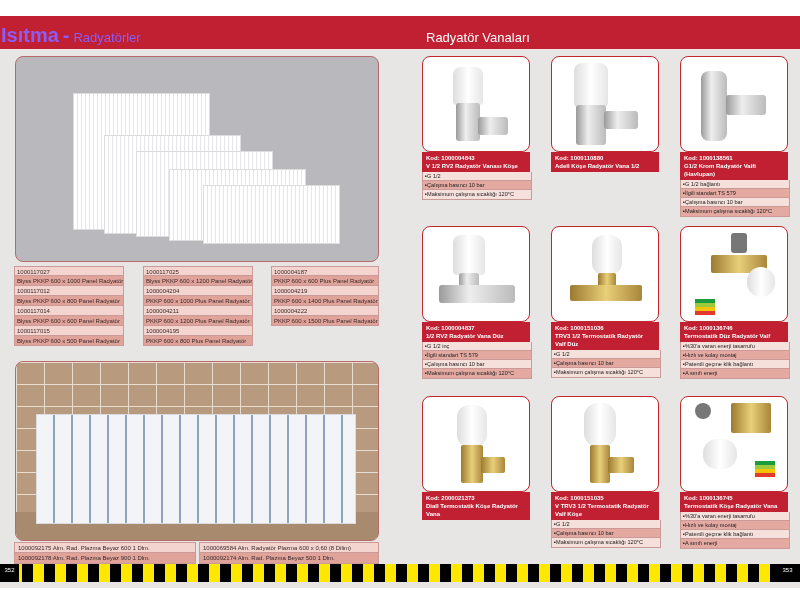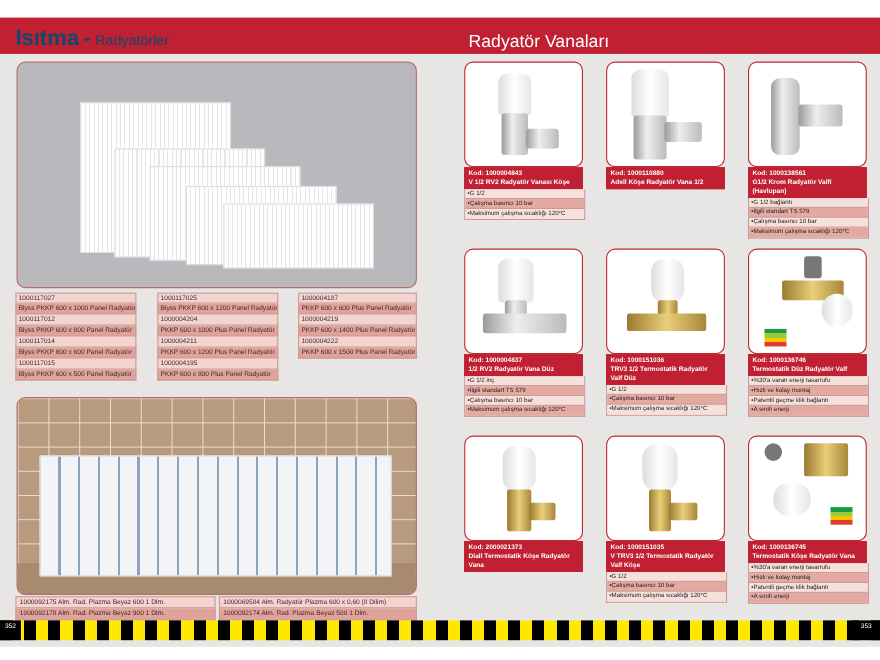--- a/index.html
+++ b/index.html
@@ -2,25 +2,25 @@
 <html><head>
 <meta charset="utf-8">
 <style>
   * { box-sizing: border-box; margin: 0; padding: 0; }
   html, body { width: 800px; height: 600px; overflow: hidden; background: #fff; }
   body { font-family: "Liberation Sans", sans-serif; position: relative; }
 
   .page { position: absolute; top: 16px; left: 0; width: 800px; height: 572px;
     background: #e8e6e4; }
   .topbar { position: absolute; top: 16px; left: 0; width: 800px; height: 33px; background: #c11f32; }
-  .title-left { position: absolute; left: 14px; top: 24px; color: #0c4a6e; font-weight: bold; white-space: nowrap; }
+  .title-left { position: absolute; left: 1px; top: 24px; color: #8b5cf6; font-weight: bold; white-space: nowrap; }
   .title-left .main { font-size: 20px; font-family: "Liberation Sans", sans-serif; }
   .title-left .sep { font-size: 20px; margin: 0 4px; }
   .title-left .sub { font-size: 13px; font-weight: normal; }
-  .title-right { position: absolute; left: 426px; top: 30px; color: #fff; font-size: 16px; }
+  .title-right { position: absolute; left: 426px; top: 30px; color: #fff; font-size: 13px; }
 
   .photo { position: absolute; border: 1px solid #b96b6b; border-radius: 8px; overflow: hidden; }
   .photo1 { left: 15px; top: 56px; width: 364px; height: 206px; background: #b9b8bd; }
   .photo2 { left: 15px; top: 361px; width: 364px; height: 180px; background: #b89b7f; }
 
   .rad { position: absolute; background: #fbfbfb; border: 1px solid #ddd;
     background-image: repeating-linear-gradient(90deg, #fff 0 3px, #e6e6e8 3px 4px); }
 
   .tile-grid { position: absolute; inset: 0;
     background-image:

